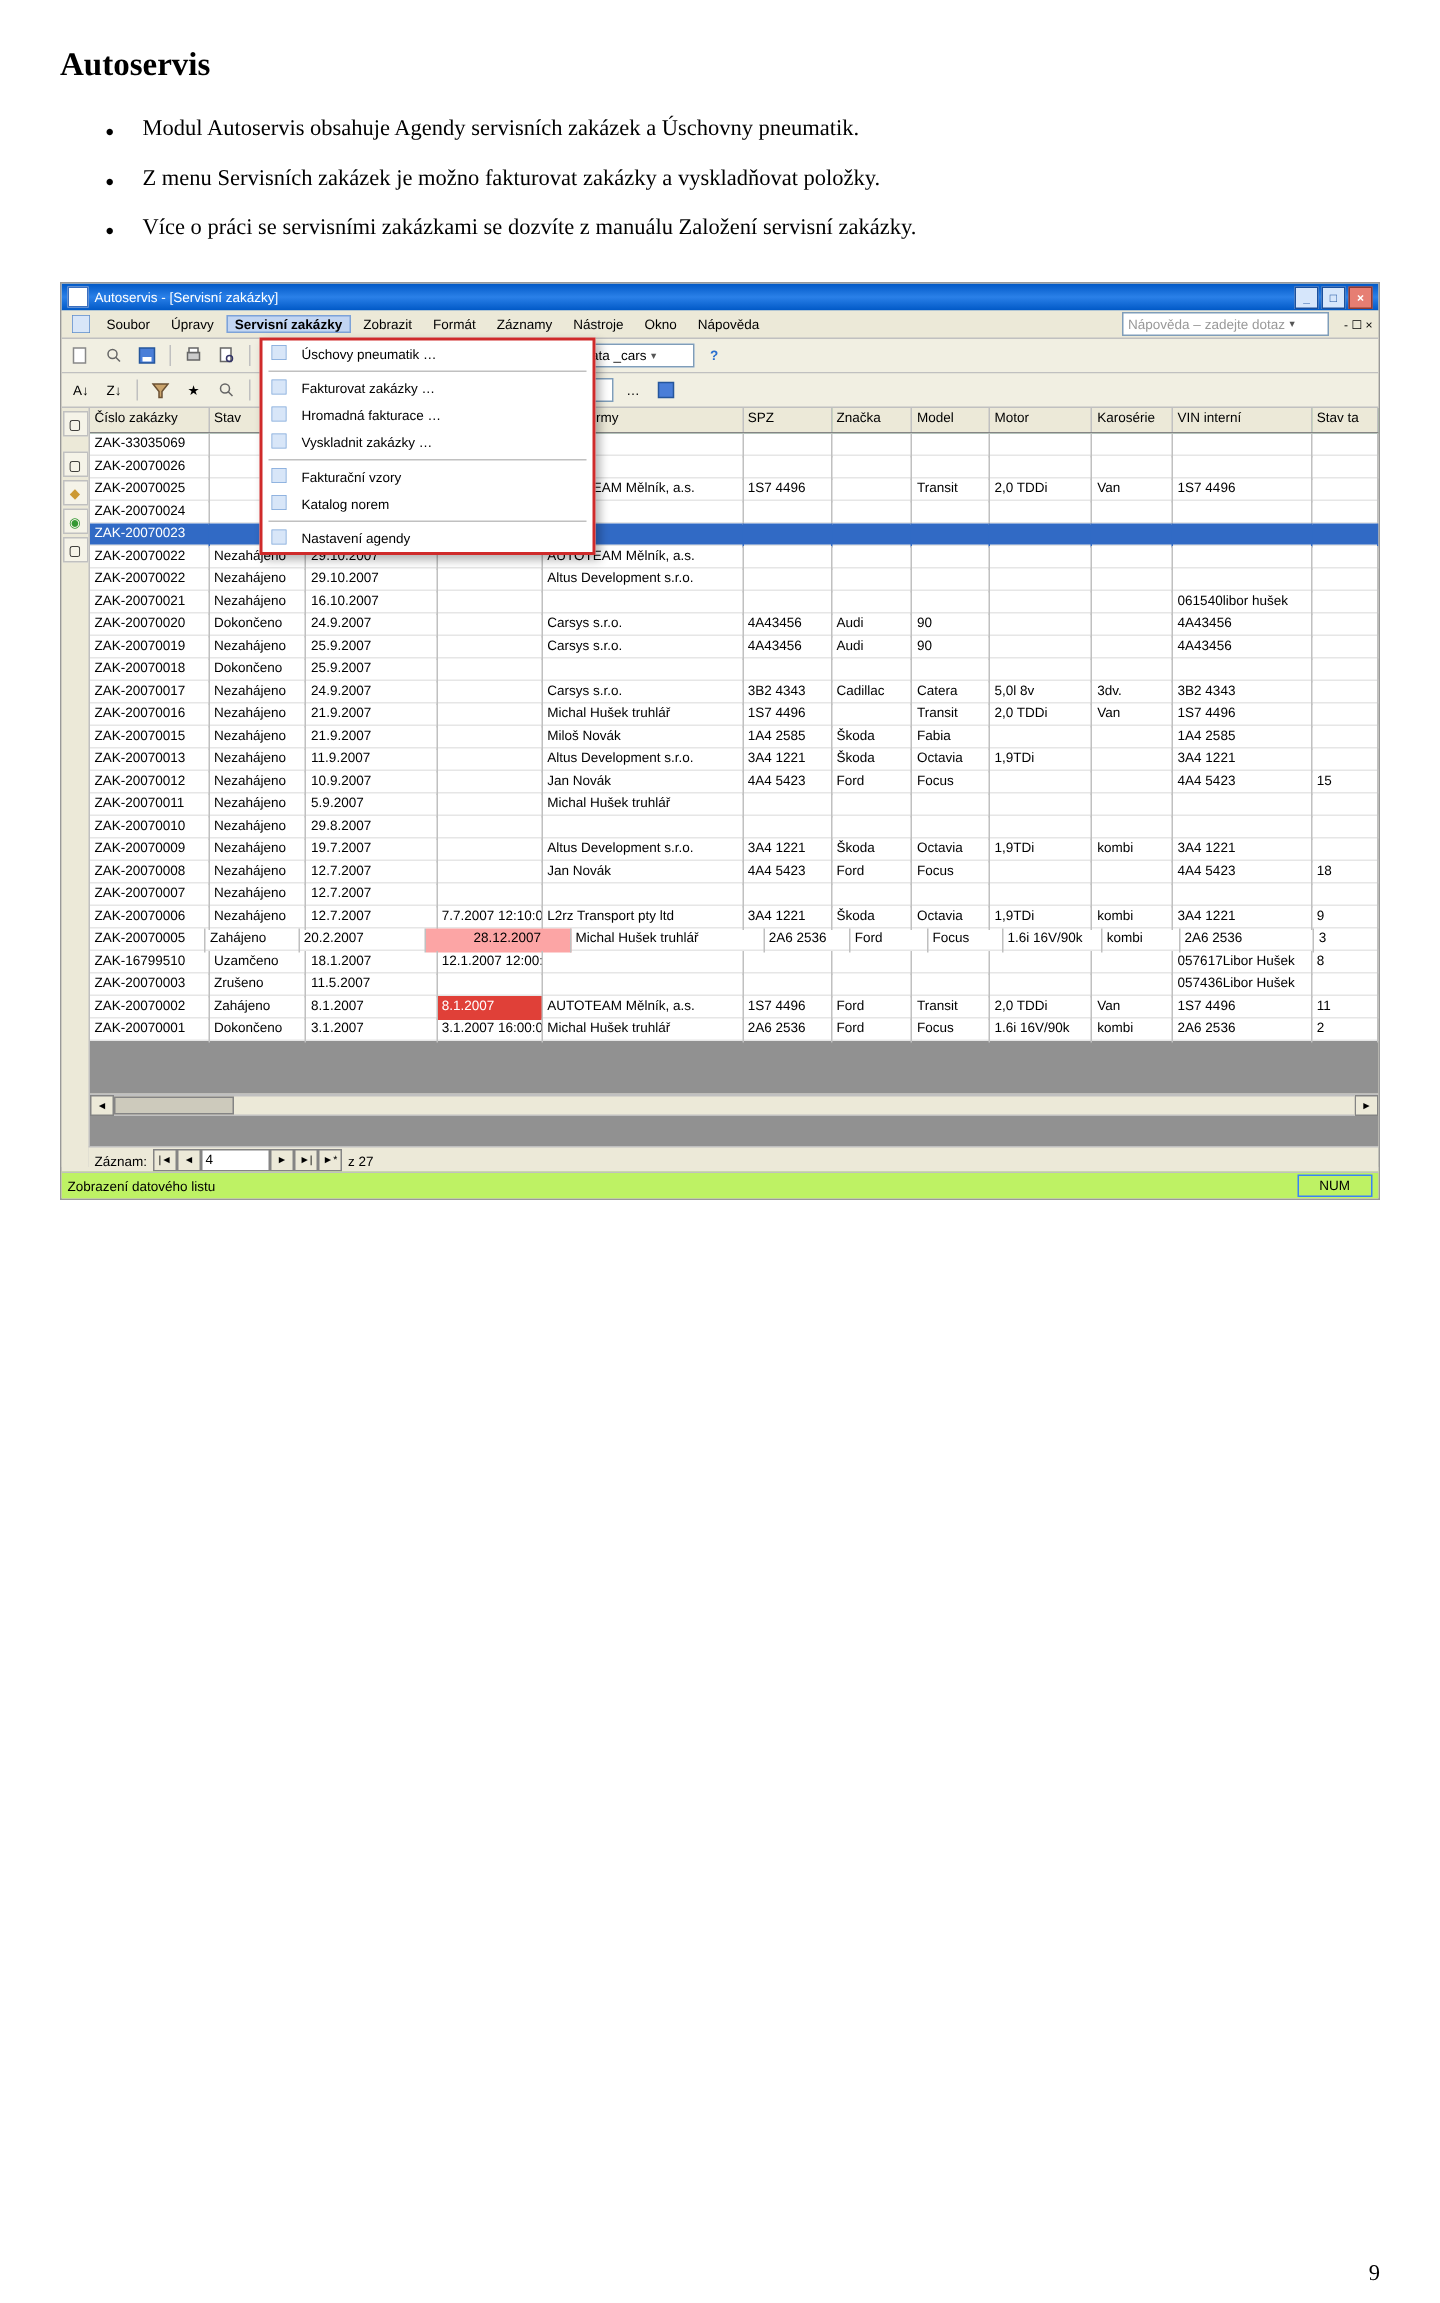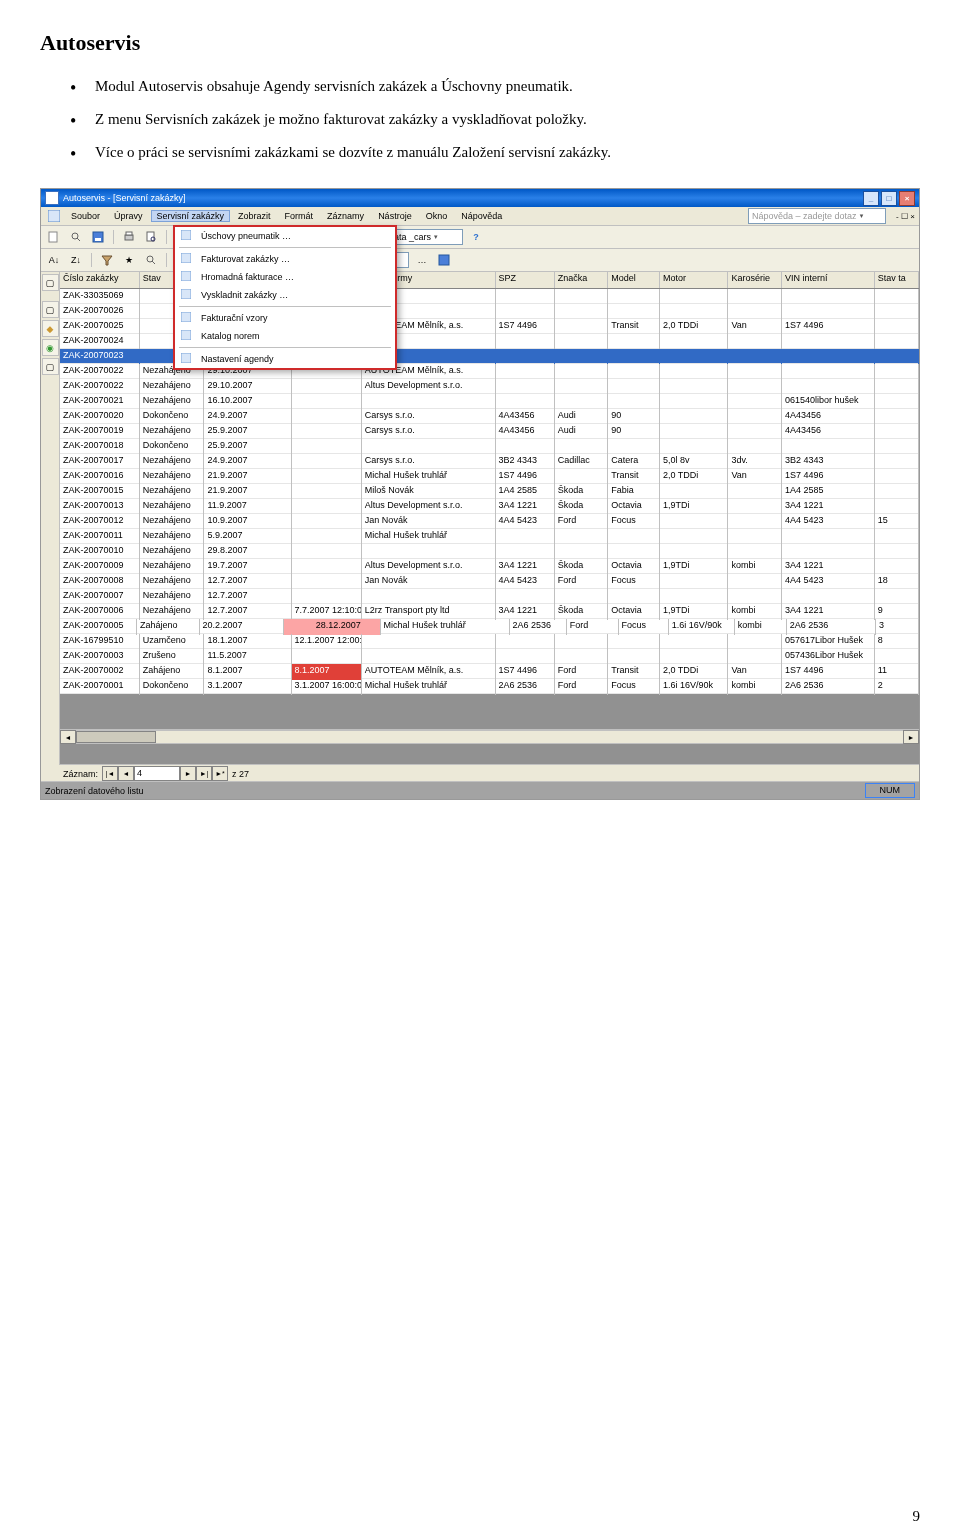--- a/index.html
+++ b/index.html
@@ -7,21 +7,21 @@
 ul.bullets { list-style:none; padding:0; margin:0 0 25px 30px; }
 ul.bullets li { position:relative; margin:0 0 12px 0; padding-left:25px; line-height:1.4; }
 ul.bullets li::before { content:"•"; position:absolute; left:0; top:0; font-size:18px; }
 .screenshot { margin:10px 0 0 0; border:1px solid #999; background:#ece9d8; font-family:Tahoma,Arial,sans-serif; font-size:9px; position:relative; height:610px; overflow:hidden; }
 .titlebar { display:flex; align-items:center; background:linear-gradient(#0058c6,#2a80e8,#0058c6); color:#fff; height:18px; padding:0 4px; font-size:9px; }
 .titlebar .spacer { flex:1; }
 .winbtn { width:14px; height:13px; background:#d6e6fb; border:1px solid #1a4f9c; margin-left:2px; display:flex; align-items:center; justify-content:center; color:#1a4f9c; font-size:8px; font-weight:bold; }
 .winbtn.close { background:#e67e73; color:#fff; border-color:#8b3a33; }
 .menubar { display:flex; align-items:center; background:#ece9d8; height:18px; padding:0 4px; gap:2px; border-bottom:1px solid #c0c0c0; }
 .menubar .menu { padding:1px 6px; }
-.menubar .menu.active { background:#c2d5f2; border:1px solid #7da2d8; padding:0 5px; }
+.menubar .menu.active { background:#c2d5f2; border:1px solid #7da2d8; padding:0 5px;font-weight:bold; }
 .menubar .right { margin-left:auto; color:#777; }
 .toolbar { display:flex; align-items:center; background:#f1efe2; height:20px; border-bottom:1px solid #c0c0c0; padding:1px 4px; gap:4px; }
 .tbtn { width:16px; height:16px; border:1px solid transparent; display:inline-flex; align-items:center; justify-content:center; }
 .tbtn svg { width:12px; height:12px; }
 .tsep { width:1px; height:14px; background:#c0c0c0; margin:0 2px; }
 .tlabel { font-size:9px; }
 .tfield { background:#fff; border:1px solid #7f9db9; height:14px; padding:0 3px; display:inline-flex; align-items:center; font-size:9px; }
 .tfield.drop::after { content:"▾"; font-size:7px; margin-left:3px; color:#555; }
 .filterbar { display:flex; align-items:center; background:#f1efe2; height:20px; border-bottom:1px solid #c0c0c0; padding:1px 4px; gap:4px; }
 .content { display:flex; height:506px; }
@@ -36,21 +36,21 @@
 .gridrow:nth-child(even){ background:#fff; }
 .gridrow.sel { background:#316ac5; color:#fff; }
 .gridrow.sel .cell { border-right-color:#316ac5; }
 .cell.redcell { background:#e04038; color:#fff; }
 .cell.greencell { background:#fca5a5;padding-left:32px; }
 .c1{width:78px;} .c2{width:62px;} .c3{width:86px;} .c4{width:68px;} .c5{width:136px;} .c6{width:56px;} .c7{width:50px;} .c8{width:48px;} .c9{width:66px;} .c10{width:50px;} .c11{width:92px;} .c12{width:40px;}
 .dropdown { position:absolute; top:36px; left:132px; width:220px; background:#fff; border:2px solid #cf2a2a; box-shadow:3px 3px 6px rgba(0,0,0,.3); z-index:10; font-size:9px; }
 .dropdown .item { padding:2px 6px 2px 26px; height:14px; display:flex; align-items:center; position:relative; }
 .dropdown .sep { height:1px; background:#c0c0c0; margin:2px 4px; }
 .dropdown .item .icn { position:absolute; left:5px; top:2px; width:12px; height:12px; display:flex; align-items:center; justify-content:center; }
-.statusbar { position:absolute; bottom:0; left:0; right:0; height:17px; background:#a3a3a3; border-top:1px solid #c0c0c0; display:flex; align-items:center; padding:0 4px; font-size:9px;text-align:center; }
+.statusbar { position:absolute; bottom:0; left:0; right:0; height:17px; background:#bef264; border-top:1px solid #c0c0c0; display:flex; align-items:center; padding:0 4px; font-size:9px;text-align:center; }
 .recnav { display:flex; align-items:center; gap:0; }
 .recnav .navbtn { width:14px; height:13px; border:1px solid #848484; background:#ece9d8; display:flex; align-items:center; justify-content:center; font-size:7px; }
 .recnav .navfield { background:#fff; border:1px solid #848484; width:40px; height:13px; padding:0 2px; text-align:left; font-size:9px; line-height:13px; }
 .statusbar .numcell { margin-left:auto; border:1px solid #3b82f6; padding:0 14px; height:13px; line-height:13px; }
 .hscroll { height:14px; background:#ece9d8; border-top:1px solid #c0c0c0; display:flex; align-items:center; }
 .hscroll .arrow { width:14px; height:12px; border:1px solid #848484; background:#ece9d8; display:flex; align-items:center; justify-content:center; font-size:7px; }
 .hscroll .track { flex:1; height:12px; background:#ece9d8; position:relative; border-top:1px solid #c0c0c0; border-bottom:1px solid #c0c0c0; }
 .hscroll .thumb { position:absolute; left:0; top:0; width:80px; height:100%; background:#cdcabc; border:1px solid #848484; box-sizing:border-box; }
 .underbar { position:absolute; bottom:17px; left:18px; right:0; height:17px; background:#ece9d8; border-top:1px solid #c0c0c0; display:flex; align-items:center; font-size:9px; padding:0 4px; }
 .pagenum { position:absolute; bottom:10px; right:40px; font-family:"Times New Roman",serif; font-size:15px; }

